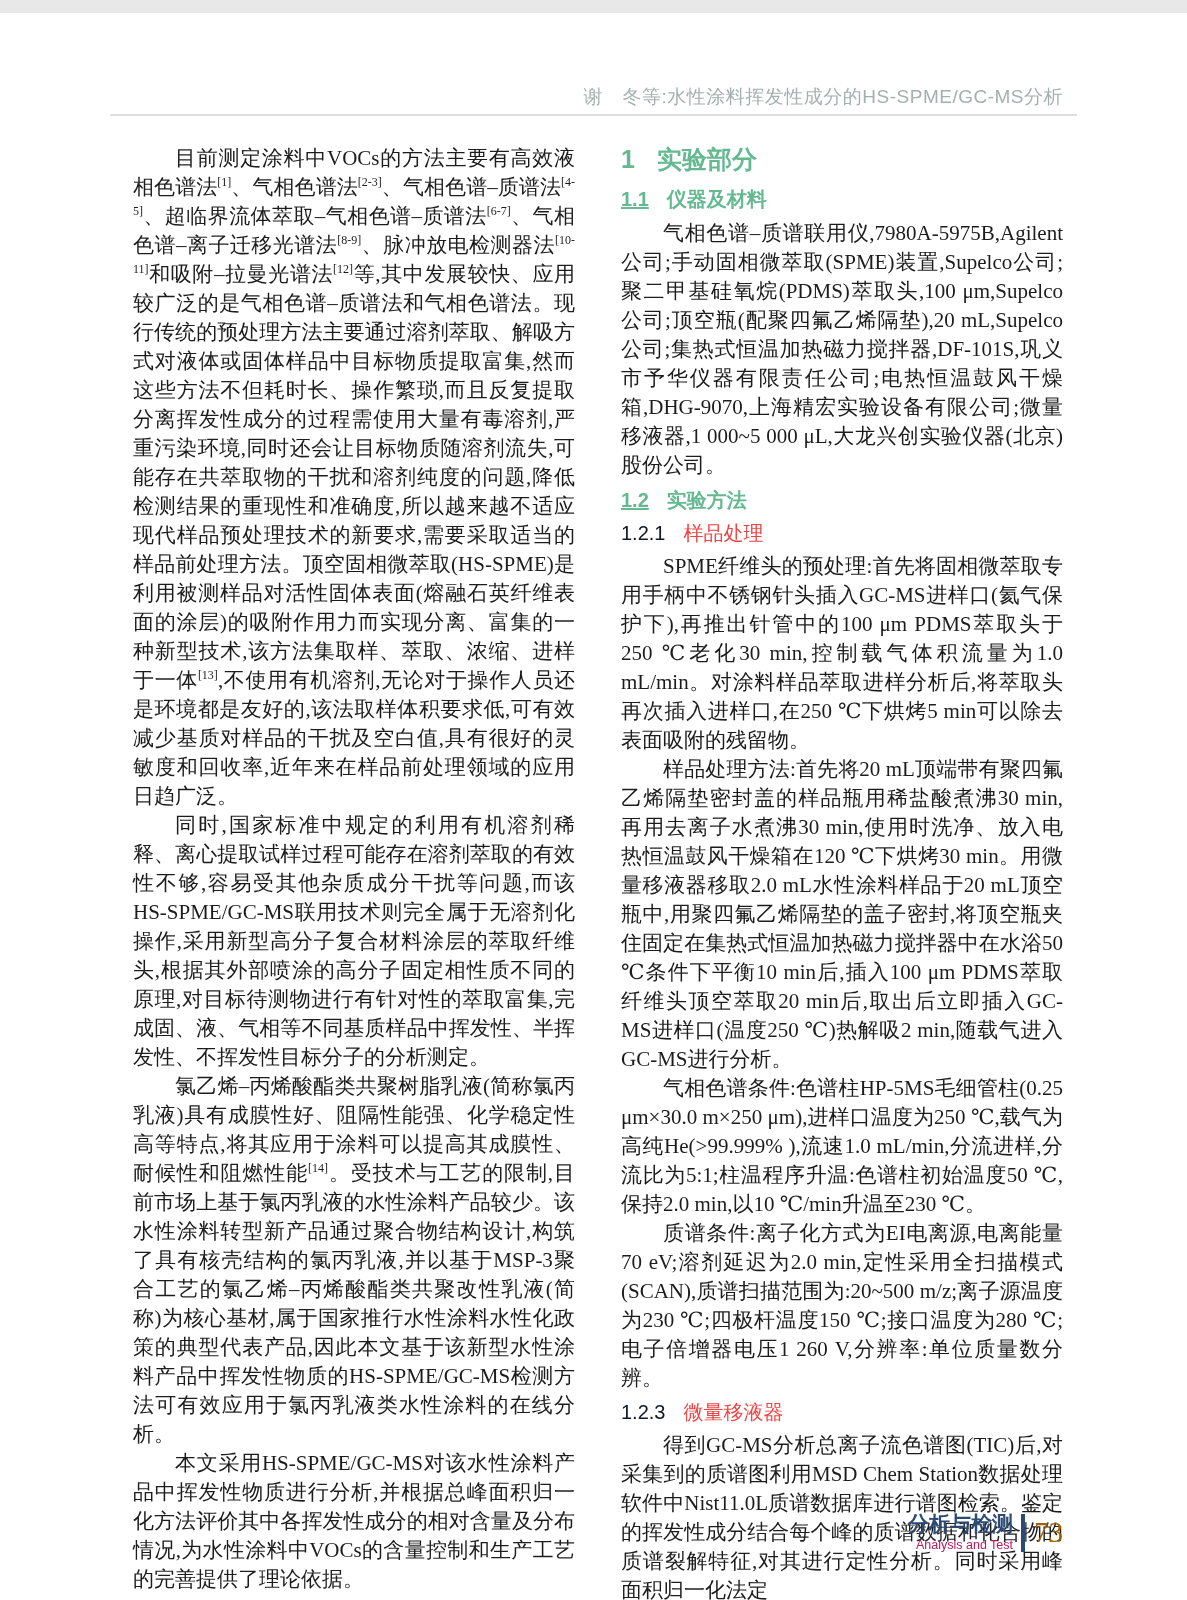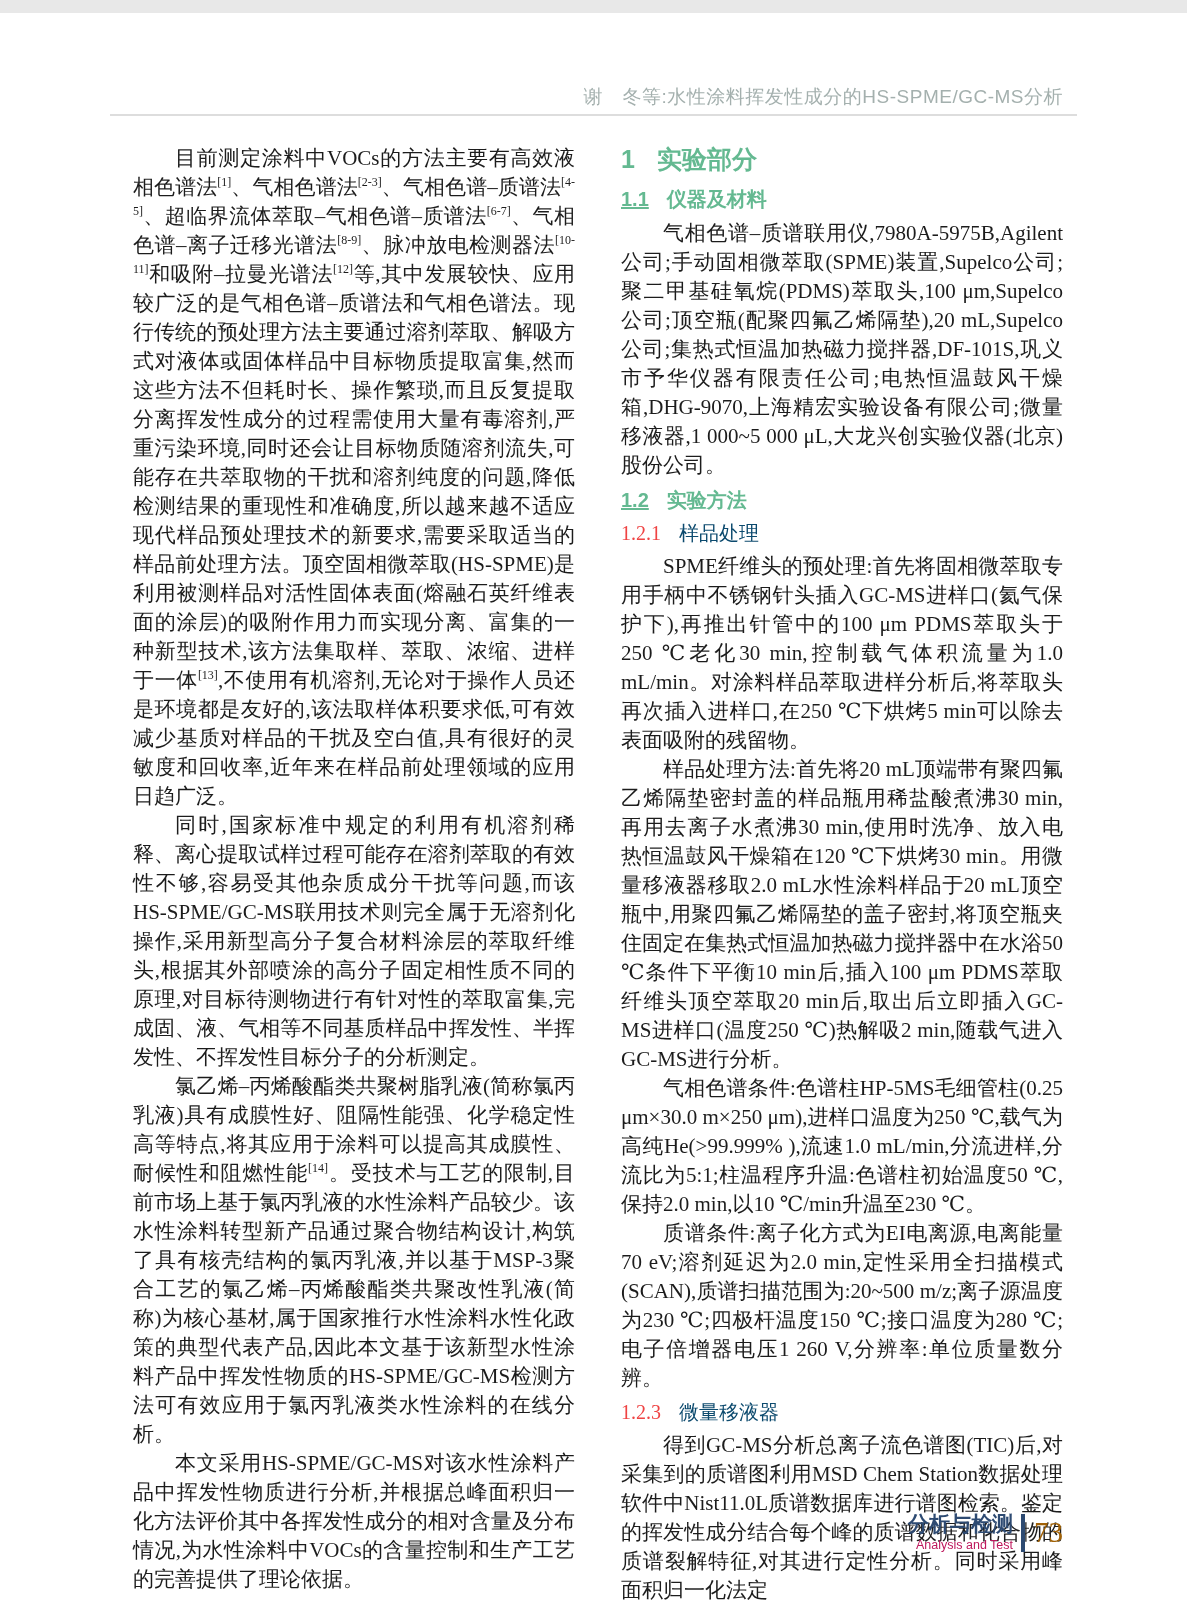--- a/index.html
+++ b/index.html
@@ -75,26 +75,26 @@
   }
   .h2-sec .num { margin-right: 18px; text-decoration: underline; }
 
   .h3-sec {
     font-size: 20px;
     margin: 6px 0 5px 0;
     line-height: 27px;
     font-weight: 400;
   }
   .h3-sec .num {
-    font-family: Liberation Serif, serif;
-    color: #ef4444;
+    font-family: Liberation Sans, sans-serif;
+    color: #0f172a;
     font-weight: 400;
     margin-right: 18px;
   }
-  .h3-sec .ttl { color: #0c4a6e; text-align: center; }
+  .h3-sec .ttl { color: #ef4444; text-align: center; }
 
   
   .footer {
     position: absolute;
     top: 1500px;
     right: 124px;
     display: flex;
     align-items: center;
   }
   .f-names { text-align: right; padding-right: 8px; }

